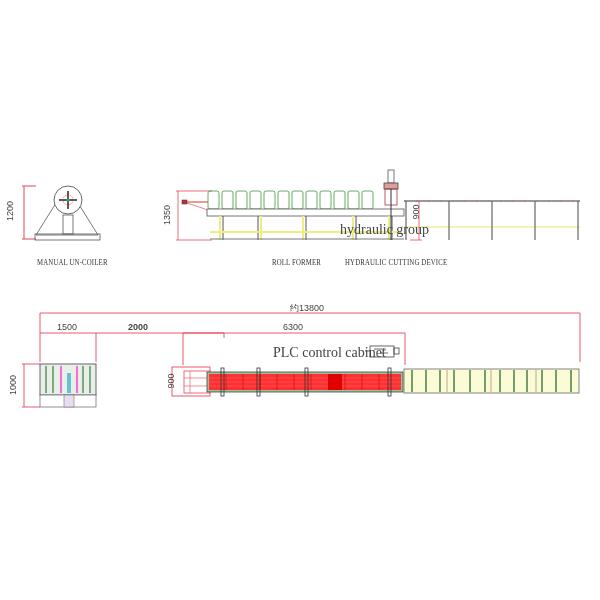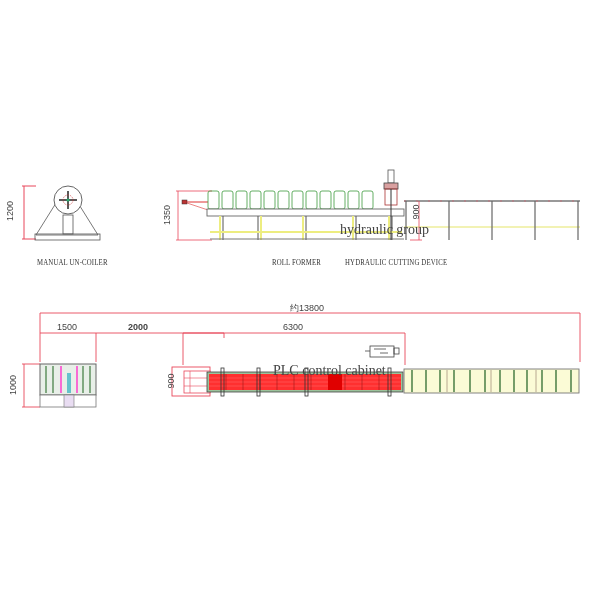--- a/index.html
+++ b/index.html
@@ -198,15 +198,15 @@
 <div class="vdim" style="left:157px;top:210px;">1350</div>
 <div class="lbl cap" style="left:272px;top:258px;">ROLL FORMER</div>
 <div class="lbl cap" style="left:345px;top:258px;">HYDRAULIC CUTTING DEVICE</div>
 <div class="lbl note" style="left:340px;top:222px;">hydraulic group</div>
 <div class="vdim" style="left:408px;top:207px;">900</div>
 
 <div class="lbl dim" style="left:290px;top:302px;">约13800</div>
 <div class="lbl dim" style="left:57px;top:322px;text-align:center;">1500</div>
 <div class="lbl dim" style="left:128px;top:322px;font-weight:bold;">2000</div>
 <div class="lbl dim" style="left:283px;top:322px;">6300</div>
-<div class="lbl note" style="left:273px;top:345px;margin-top:18px;">PLC control cabinet</div>
+<div class="lbl note" style="left:273px;top:345px;">PLC control cabinet</div>
 <div class="vdim" style="left:3px;top:380px;">1000</div>
 <div class="vdim" style="left:163px;top:376px;">900</div>
 
 </body></html>

